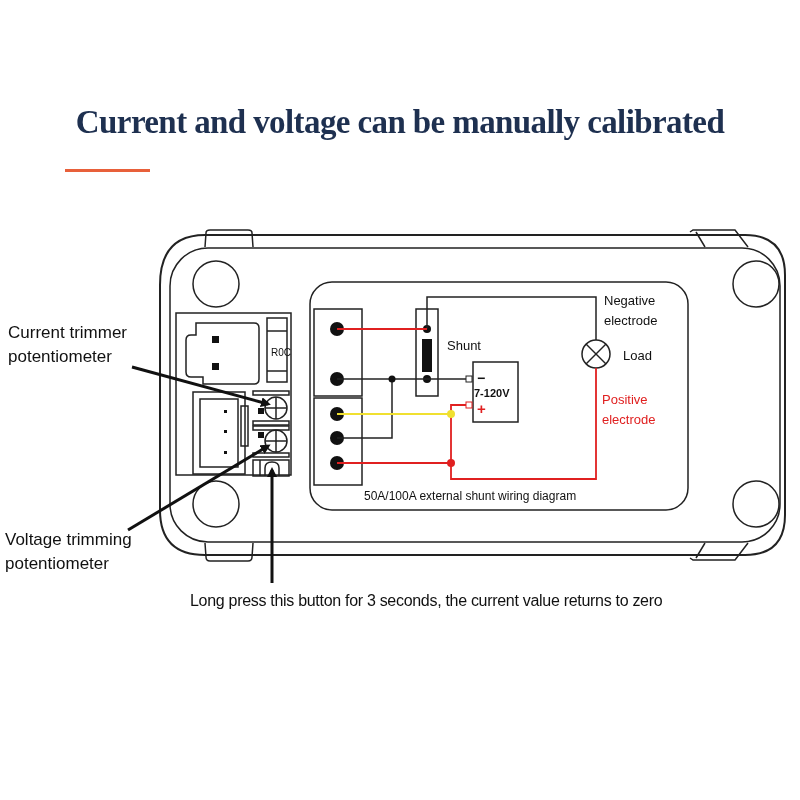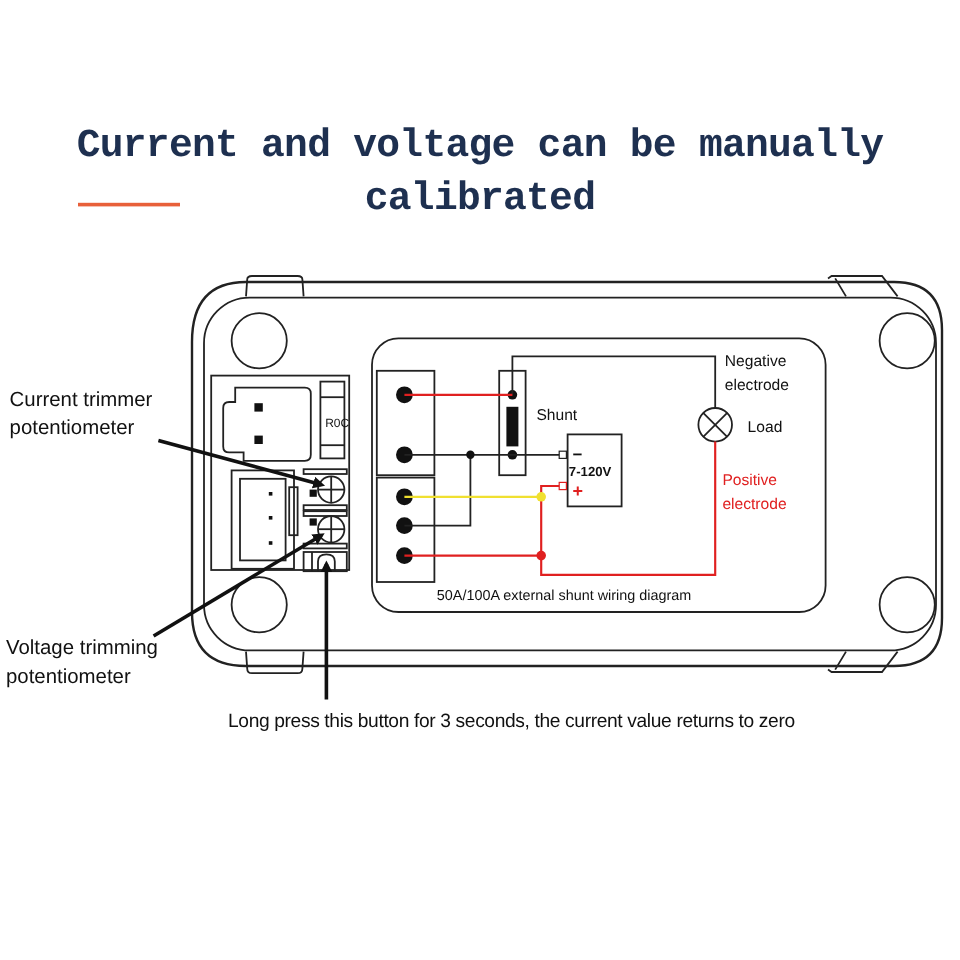--- a/index.html
+++ b/index.html
@@ -1,19 +1,19 @@
 <!DOCTYPE html>
 <html><head>
 <meta charset="utf-8">
 <style>
   html, body { margin: 0; padding: 0; background: #ffffff; }
   body { width: 800px; height: 800px; position: relative; overflow: hidden; font-family: "Liberation Sans", "DejaVu Sans", sans-serif; }
   #title {
     position: absolute; left: 0; top: 100px; width: 800px; text-align: center;
-    font-family: Liberation Mono, monospace; font-size: 33px; font-weight: bold;
+    font-family: Liberation Serif, serif; font-size: 33px; font-weight: bold;
     color: #1e3050; letter-spacing: -0.6px; line-height: 44px; margin: 0;
   }
   #title-underline { position: absolute; left: 65px; top: 169px; width: 85px; height: 3px; background: #e8603a; }
   svg#diagram { position: absolute; left: 0; top: 0; width: 800px; height: 800px; }
   .ln { fill: none; stroke: #222; stroke-width: 2; }
   .lnt { fill: none; stroke: #222; stroke-width: 1.5; }
   .txt { font-family: "Liberation Sans", sans-serif; fill: #111; }
   .label { font-size: 17px; }
   .small { font-size: 13px; }
 </style>

